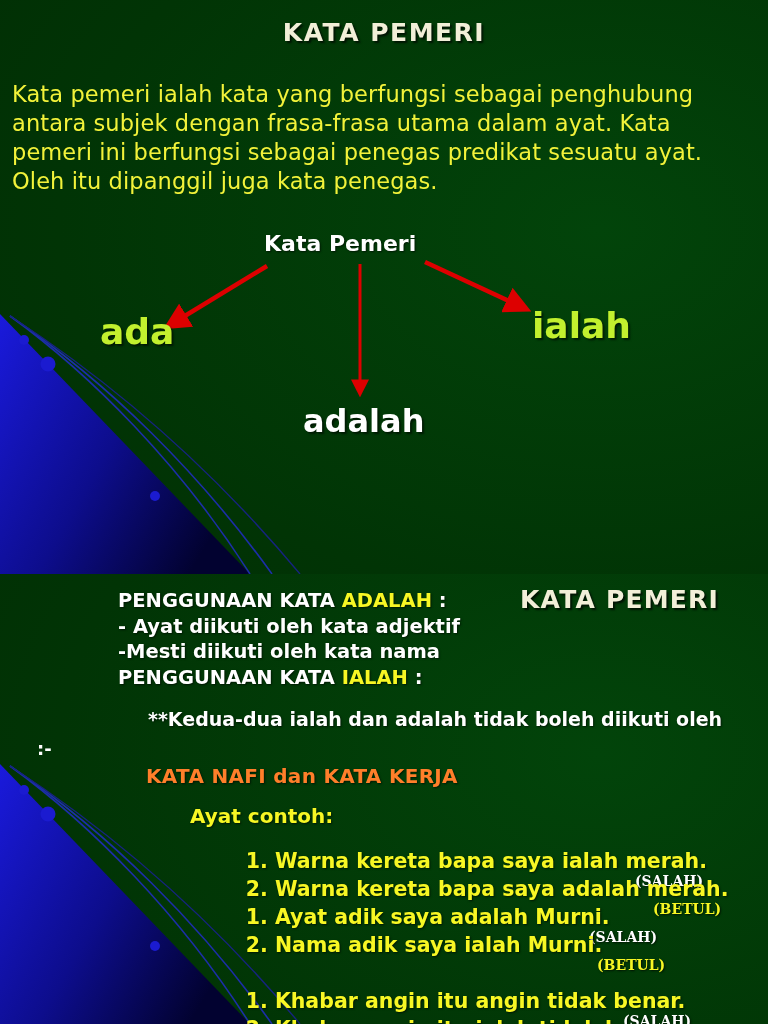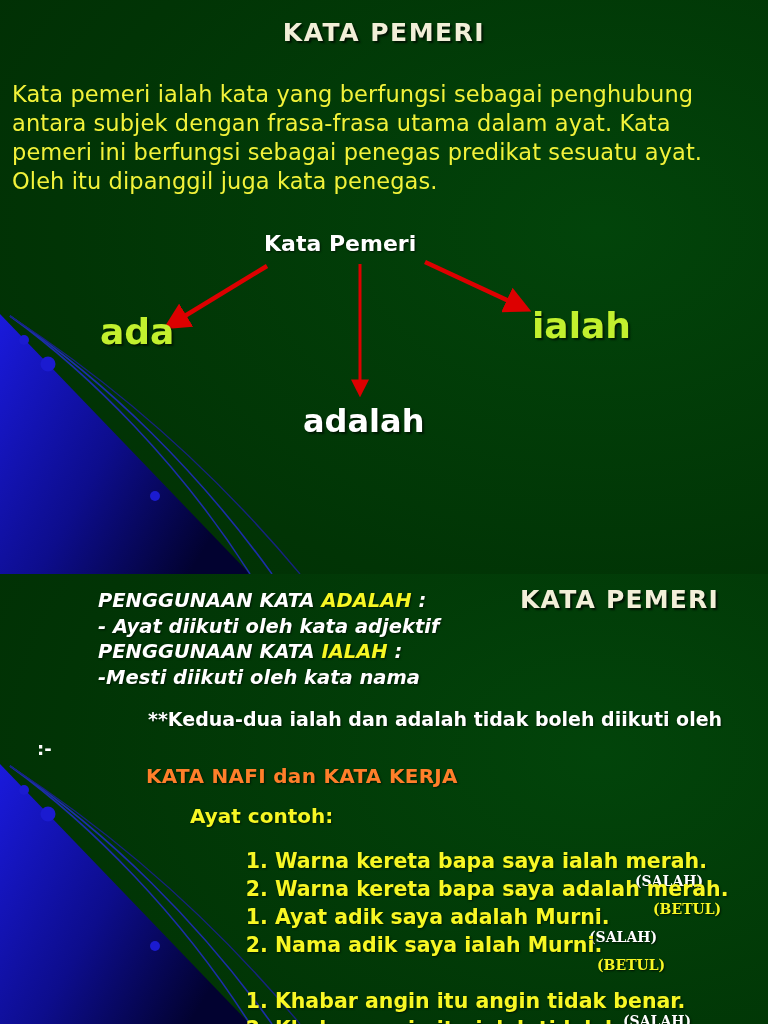--- a/index.html
+++ b/index.html
@@ -102,21 +102,21 @@
 
   
   .s2-title {
     top: 13px; left: 520px;
     font-weight: bold;
     font-size: 25px;
     letter-spacing: 1.2px;
     color: #f2efd8;
     text-shadow: 2px 2px 2px rgba(0,0,0,.7);
   }
-  .s2-block { position: absolute; top: 14px; left: 98px; font-style: italic; }
+  .s2-block { position: absolute; top: 14px; left: 118px; }
   .s2-line {
     font-weight: bold;
     font-size: 19.5px;
     line-height: 25.5px;
     color: #ffffff;
     white-space: pre;
     text-shadow: 1px 1px 2px rgba(0,0,0,.6);
   }
   .hl-yellow { color: #f7f724; }
 
@@ -241,22 +241,22 @@
         <circle cx="48" cy="50" r="7.5" fill="#1b1bd0"></circle>
         <circle cx="155" cy="182" r="5" fill="#1b1bd0"></circle>
       </svg>
     </div>
 
     <div class="t s2-title">KATA PEMERI</div>
 
     <div class="s2-block">
       <div class="s2-line"><span>PENGGUNAAN KATA </span><span class="hl-yellow">ADALAH</span><span> :</span></div>
       <div class="s2-line"><span>- Ayat diikuti oleh kata adjektif</span><span class="hl-yellow"></span><span></span></div>
+      <div class="s2-line"><span>-Mesti diikuti oleh kata nama</span><span class="hl-yellow"></span><span></span></div>
       <div class="s2-line"><span>PENGGUNAAN KATA </span><span class="hl-yellow">IALAH</span><span> :</span></div>
-      <div class="s2-line"><span>-Mesti diikuti oleh kata nama</span><span class="hl-yellow"></span><span></span></div>
     </div>
 
     <div class="t s2-note">**Kedua-dua ialah dan adalah tidak boleh diikuti oleh</div>
 
     <div class="t s2-colon">:-</div>
 
     <div class="t s2-nafi">KATA NAFI dan KATA KERJA</div>
 
     <div class="t s2-ayat">Ayat contoh:</div>
 

